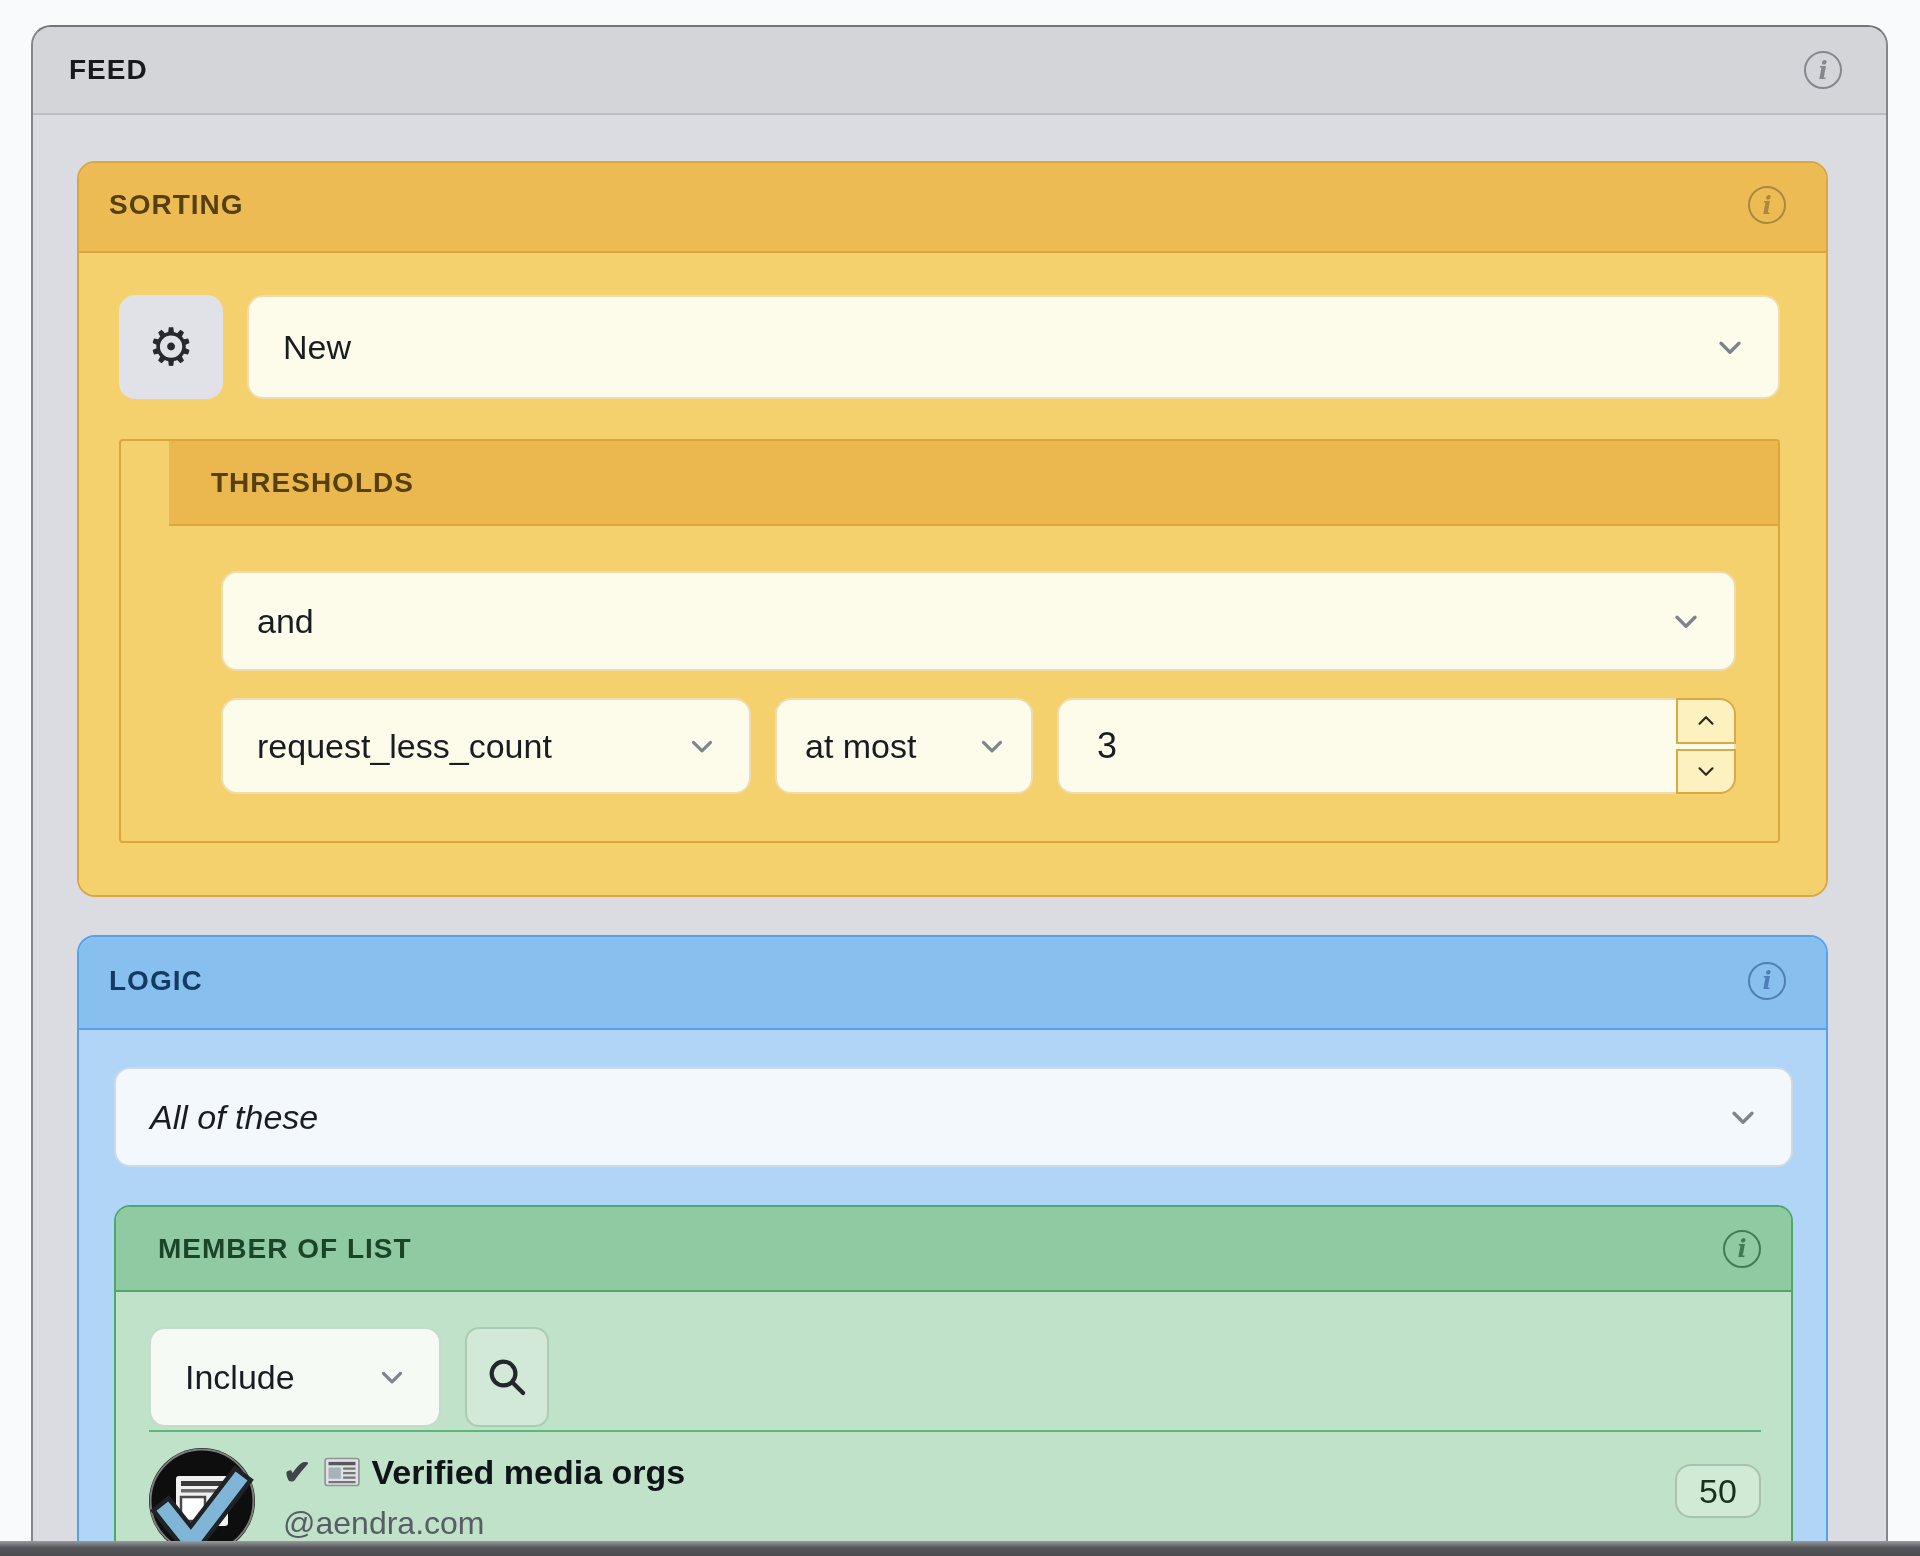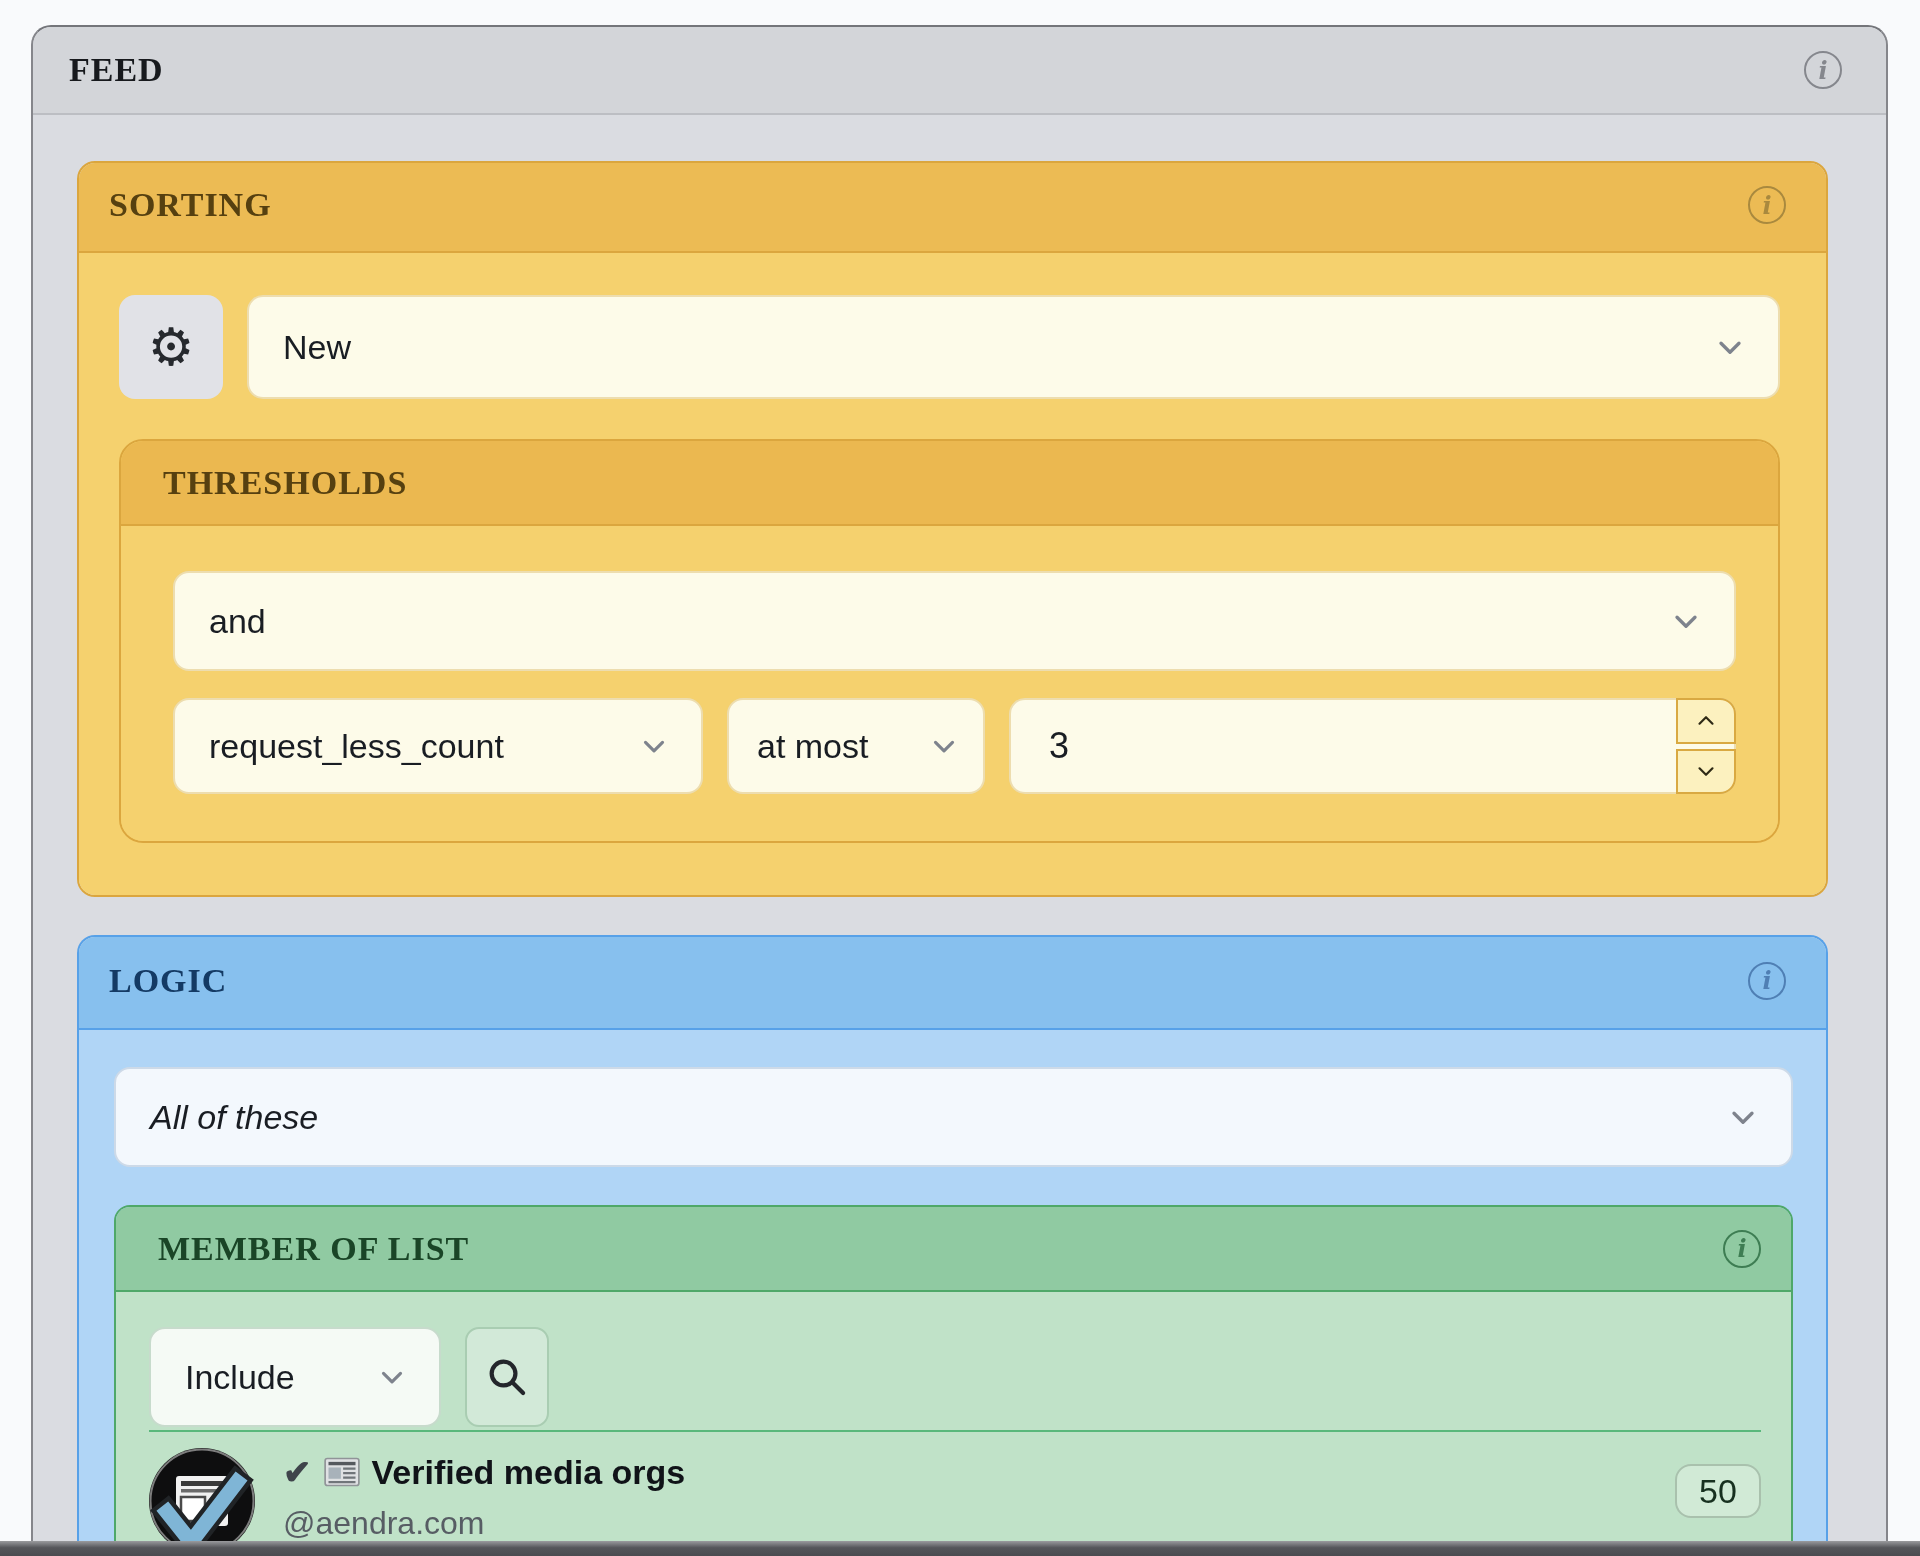--- a/index.html
+++ b/index.html
@@ -6,22 +6,22 @@
   html,body { width:1920px; height:1556px; overflow:hidden; background:#f9fafc;
               font-family:"Liberation Sans", sans-serif; position:relative; }
 
   
   .card { position:absolute; left:31px; top:25px; width:1857px; height:1640px;
           background:#dadce1; border:2px solid #85868b; border-top-color:#74757a;
           border-radius:20px; overflow:hidden; }
   .feed-header { height:88px; background:#d3d5d9; border-bottom:2px solid #bcbec3;
                  display:flex; align-items:center; padding:0 44px 0 36px;
                  border-radius:18px 18px 0 0; }
-  .mono-title { font-family:Liberation Serif, serif; font-weight:bold;
-                font-size:34px; letter-spacing:1px; }
+  .mono-title { font-family:Liberation Sans, sans-serif; font-weight:bold;
+                font-size:28px; letter-spacing:1px; }
   .feed-header .mono-title { color:#17191d; }
   .info-icon { width:38px; height:38px; border:2.5px solid currentColor; border-radius:50%;
                display:flex; align-items:center; justify-content:center;
                font-family:"DejaVu Serif", serif; font-style:italic; font-weight:bold;
                font-size:24px; margin-left:auto; flex:none; }
   .feed-header .info-icon { color:#85878d; }
 
   .card-body { padding:46px 58px 0 44px; display:flex; flex-direction:column; }
 
   
@@ -39,21 +39,21 @@
   .row1 { height:104px; }
   .gear-button { width:104px; height:104px; background:#e1e2e7; border-radius:16px;
                  display:flex; align-items:center; justify-content:center;
                  font-size:52px; color:#26292e; line-height:1; }
   .select { background:#fdfbe9; border:2px solid rgba(205,165,70,0.35); border-radius:16px;
             display:flex; align-items:center; padding:0 30px 0 34px;
             font-size:34px; color:#191d23; }
   .select .chev { margin-left:auto; flex:none; }
   .grow { flex:1; }
 
-  .thresholds { margin-top:40px; border:2px solid #dba63e; border-radius:24px; overflow:hidden; }
+  .thresholds { margin-top:40px; border:2px solid #dba63e; border-radius:4px; overflow:hidden;padding-left:48px; }
   .thresholds-header { background:#ebb850; height:85px; display:flex; align-items:center;
                        padding:0 40px 0 42px; border-bottom:2px solid #dba63e; }
   .thresholds-header .mono-title { color:#564010; }
   .thresholds-body { background:#f5d16e; padding:45px 42px 47px 52px; }
   .and-select { height:100px; }
   .cond-row { margin-top:27px; height:96px; }
   .field-select { width:530px; flex:none; }
   .cmp-select { width:258px; flex:none; padding:0 22px 0 28px; }
 
   .number-input { position:relative; flex:1; background:#fdfbe9;

